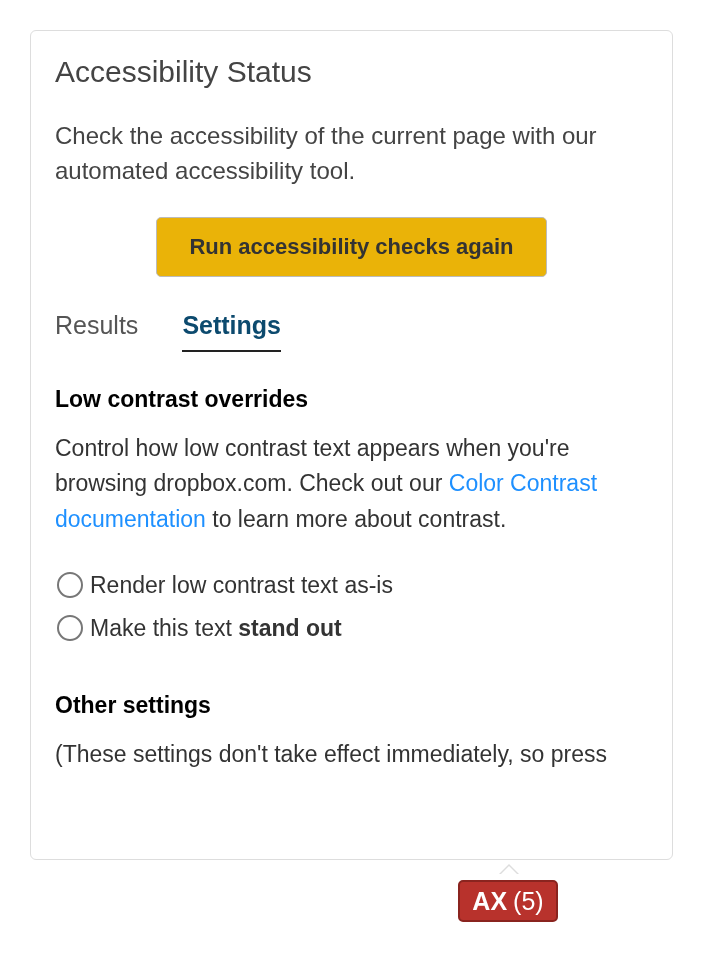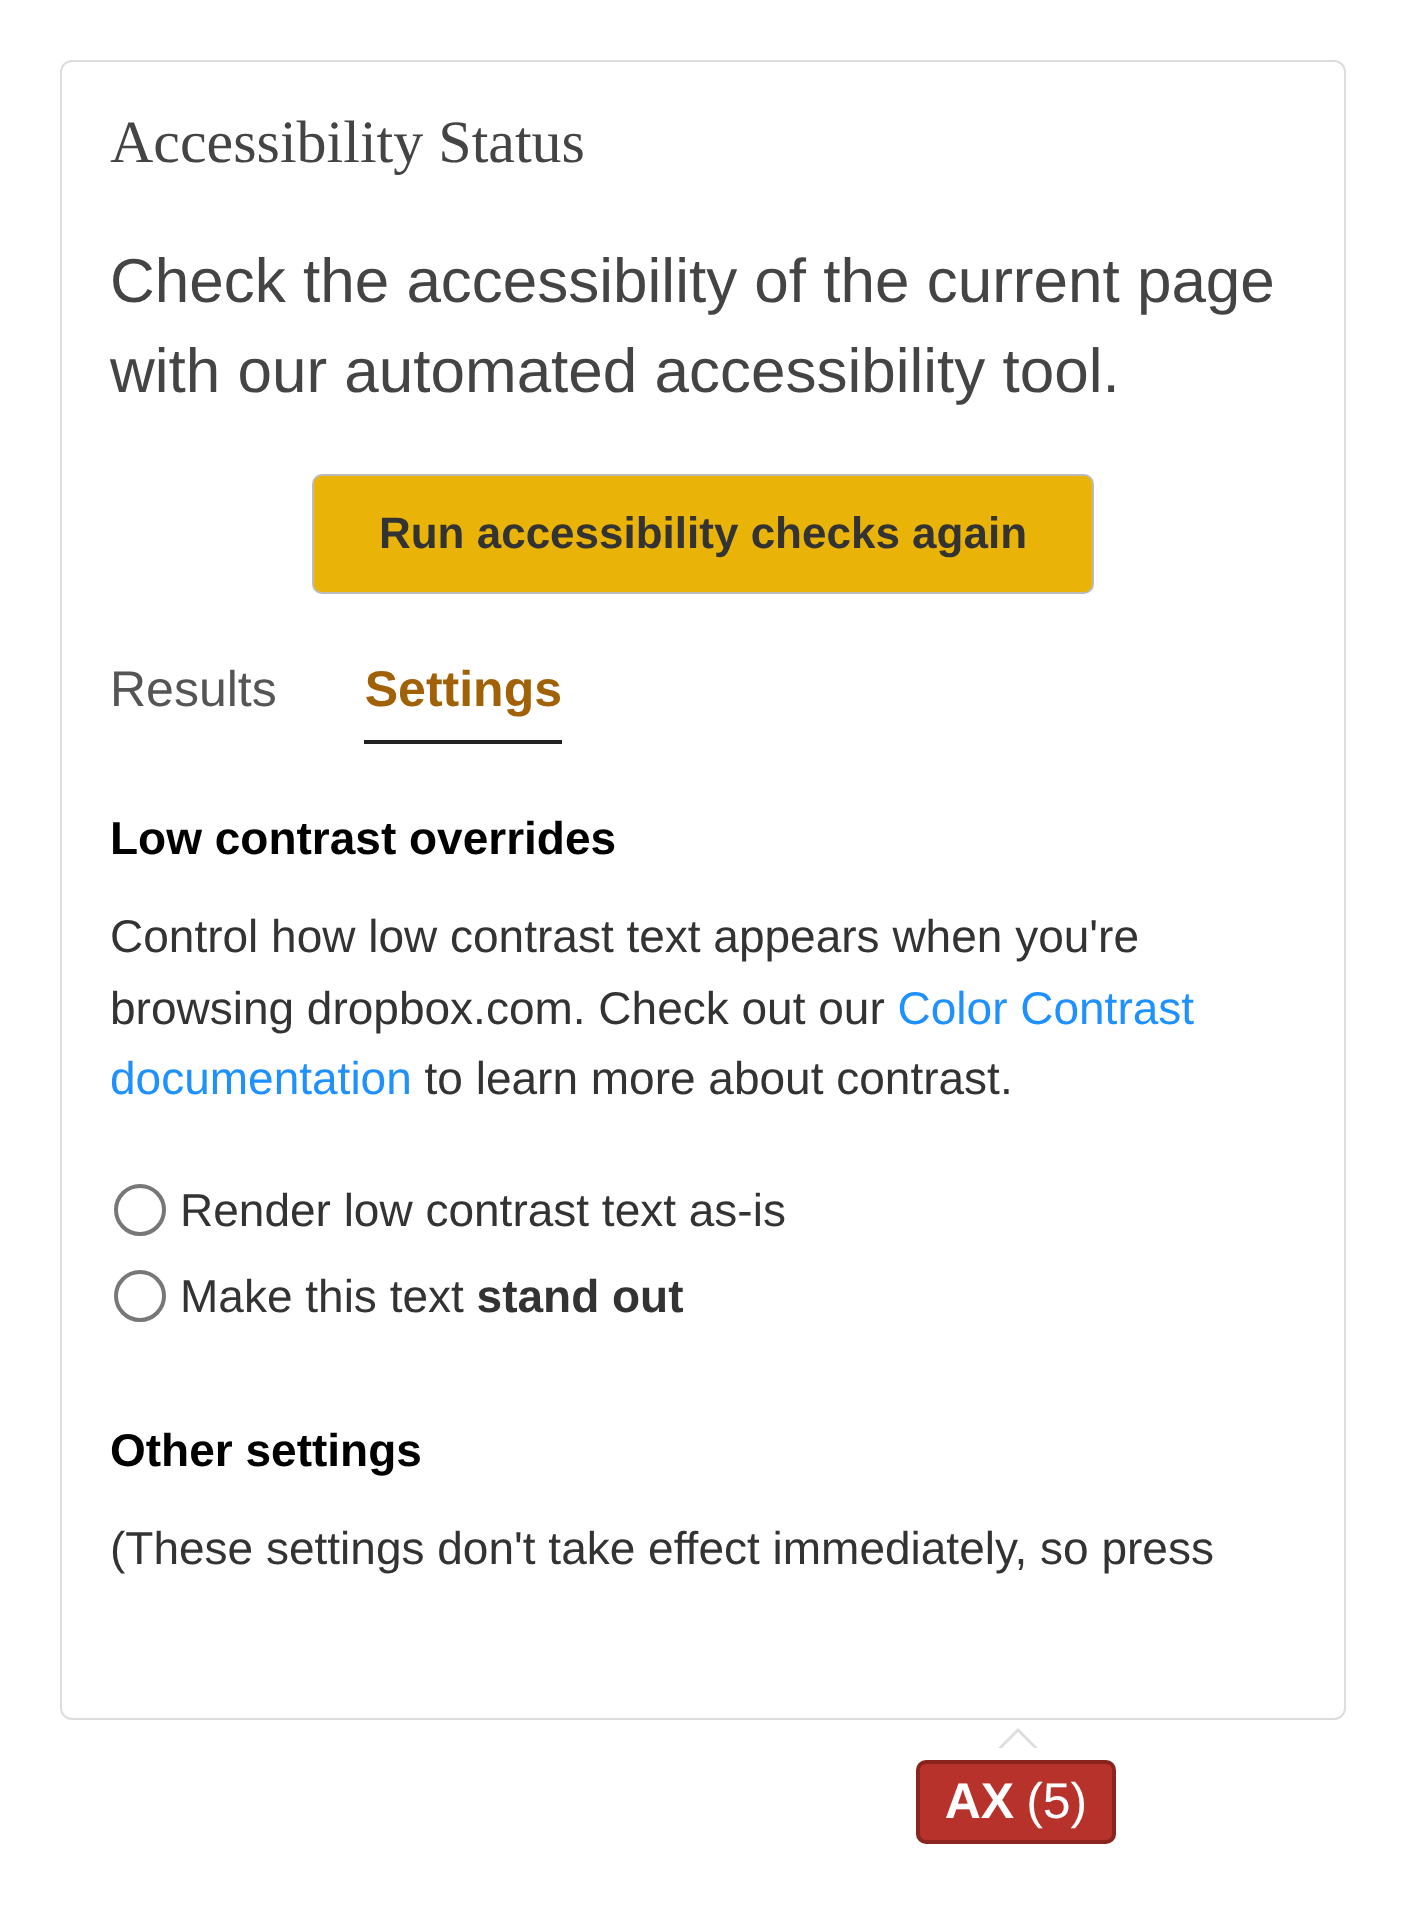--- a/index.html
+++ b/index.html
@@ -27,24 +27,23 @@
       overflow: hidden;
     }
     .panel-inner {
       padding: 0 24px;
     }
     .title {
       font-size: 30px;
       font-weight: 400;
       color: #444;
       margin-bottom: 30px;
-      font-family: Liberation Serif, serif;
     }
     .desc {
-      font-size: 31px;
+      font-size: 24px;
       color: #444;
       line-height: 1.45;
       margin-bottom: 28px;
     }
     .run-row {
       display: flex;
       justify-content: center;
       margin-bottom: 34px;
     }
     .run-btn {
@@ -64,21 +63,21 @@
       margin-bottom: 34px;
     }
     .tab {
       font-size: 25px;
       color: #555;
       padding-bottom: 10px;
       cursor: pointer;
     }
     .tab.active {
       font-weight: 600;
-      color: #a16207;
+      color: #0c4a6e;
       border-bottom: 2px solid #222;
     }
     .section-h {
       font-size: 23px;
       font-weight: 700;
       color: #000000;
       margin-bottom: 18px;
     }
     .section-p {
       font-size: 23px;

